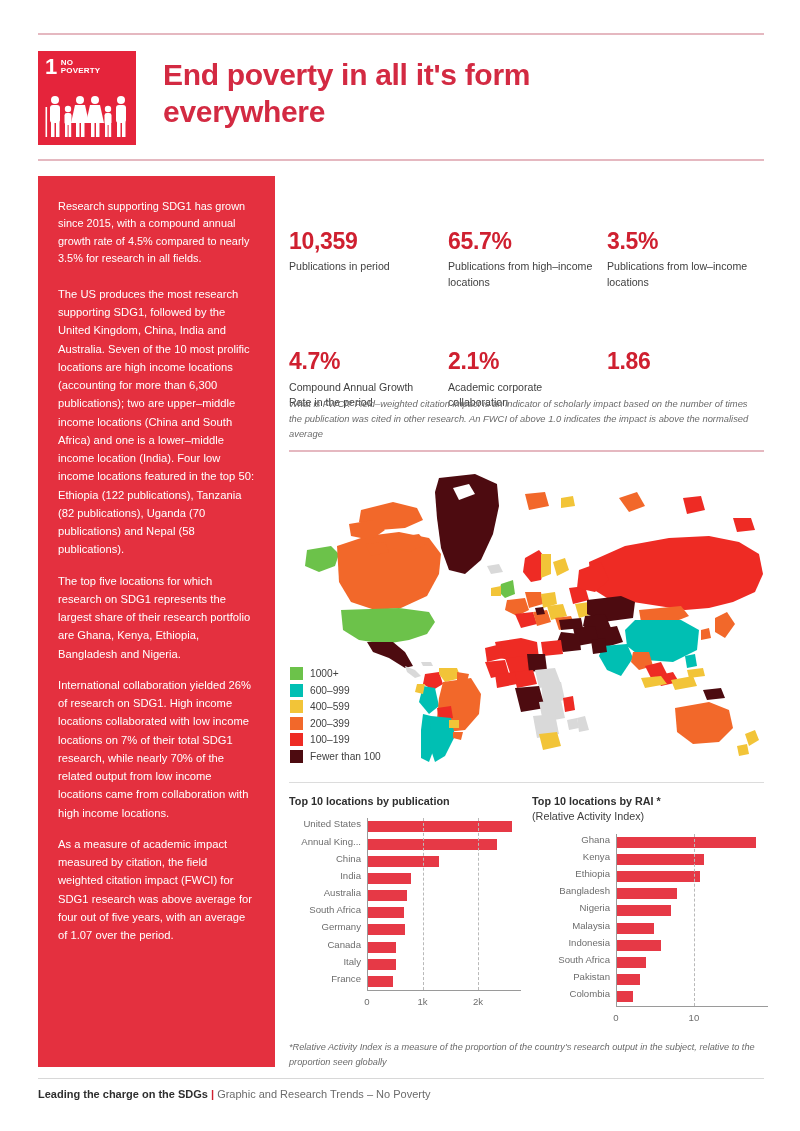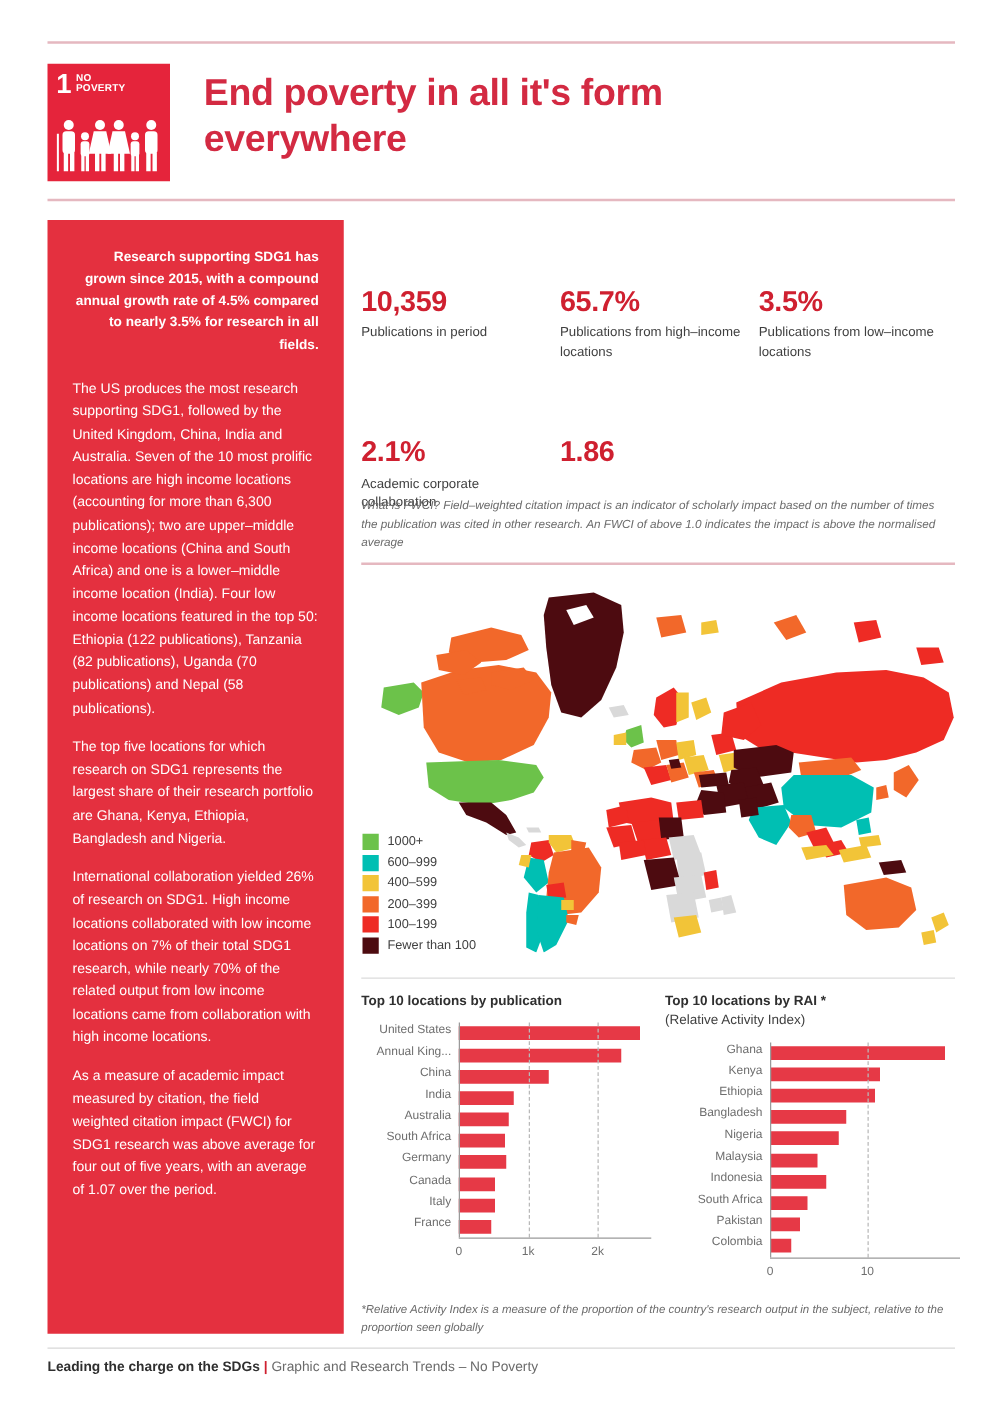--- a/index.html
+++ b/index.html
@@ -33,21 +33,21 @@
     color:#d32a42; letter-spacing:-0.3px;
   }
 
   
   .panel {
     position:absolute; left:38px; top:176px; width:237px; height:891px;
     background:#e4303f; color:#ffffff;
     padding:22px 20px 0 20px;
   }
   .panel p { font-size:11.2px; line-height:1.63; margin-bottom:13px; letter-spacing:0.02px; }
-  .panel p.lead { font-weight:bold; font-size:10.9px; line-height:1.6; margin-bottom:17px;text-align:right; }
+  .panel p.lead { font-weight:normal; font-size:10.9px; line-height:1.6; margin-bottom:17px; }
   .panel p.tight { margin-bottom:0; }
 
   
   .stats { position:absolute; left:289px; top:192px; width:478px; }
   .stat-row { display:flex; }
   .stat { width:159px; padding-right:14px; }
   .stat-value { color:#cf2030; font-size:23px; font-weight:bold; line-height:1.15; letter-spacing:-0.3px;margin-top:36px; }
   .stat-label { font-size:10.6px; line-height:1.45; color:#3f3f3f; margin-top:5px; }
   .stat-sub { font-size:10.3px; line-height:1.4; color:#cf2030; margin-top:4px; padding-left:7px; }
   .stat-sub b { font-weight:bold; }
@@ -171,20 +171,24 @@
         <div class="stat-value">65.7%</div>
         <div class="stat-label">Publications from high–income locations</div>
       </div>
       <div class="stat">
         <div class="stat-value">3.5%</div>
         <div class="stat-label">Publications from low–income locations</div>
       </div>
     </div>
     <div class="stat-row stat-row-2">
       <div class="stat">
+        <div class="stat-value">4.7%</div>
+        <div class="stat-label">Compound Annual Growth Rate in the period</div>
+      </div>
+      <div class="stat">
         <div class="stat-value">2.1%</div>
         <div class="stat-label">Academic corporate collaboration</div>
       </div>
       <div class="stat">
         <div class="stat-value">1.86</div>
       </div>
     </div>
   </div>
 
   <div class="fwci-note">What is FWCI? Field–weighted citation impact is an indicator of scholarly impact based on the number of times the publication was cited in other research. An FWCI of above 1.0 indicates the impact is above the normalised average</div>

